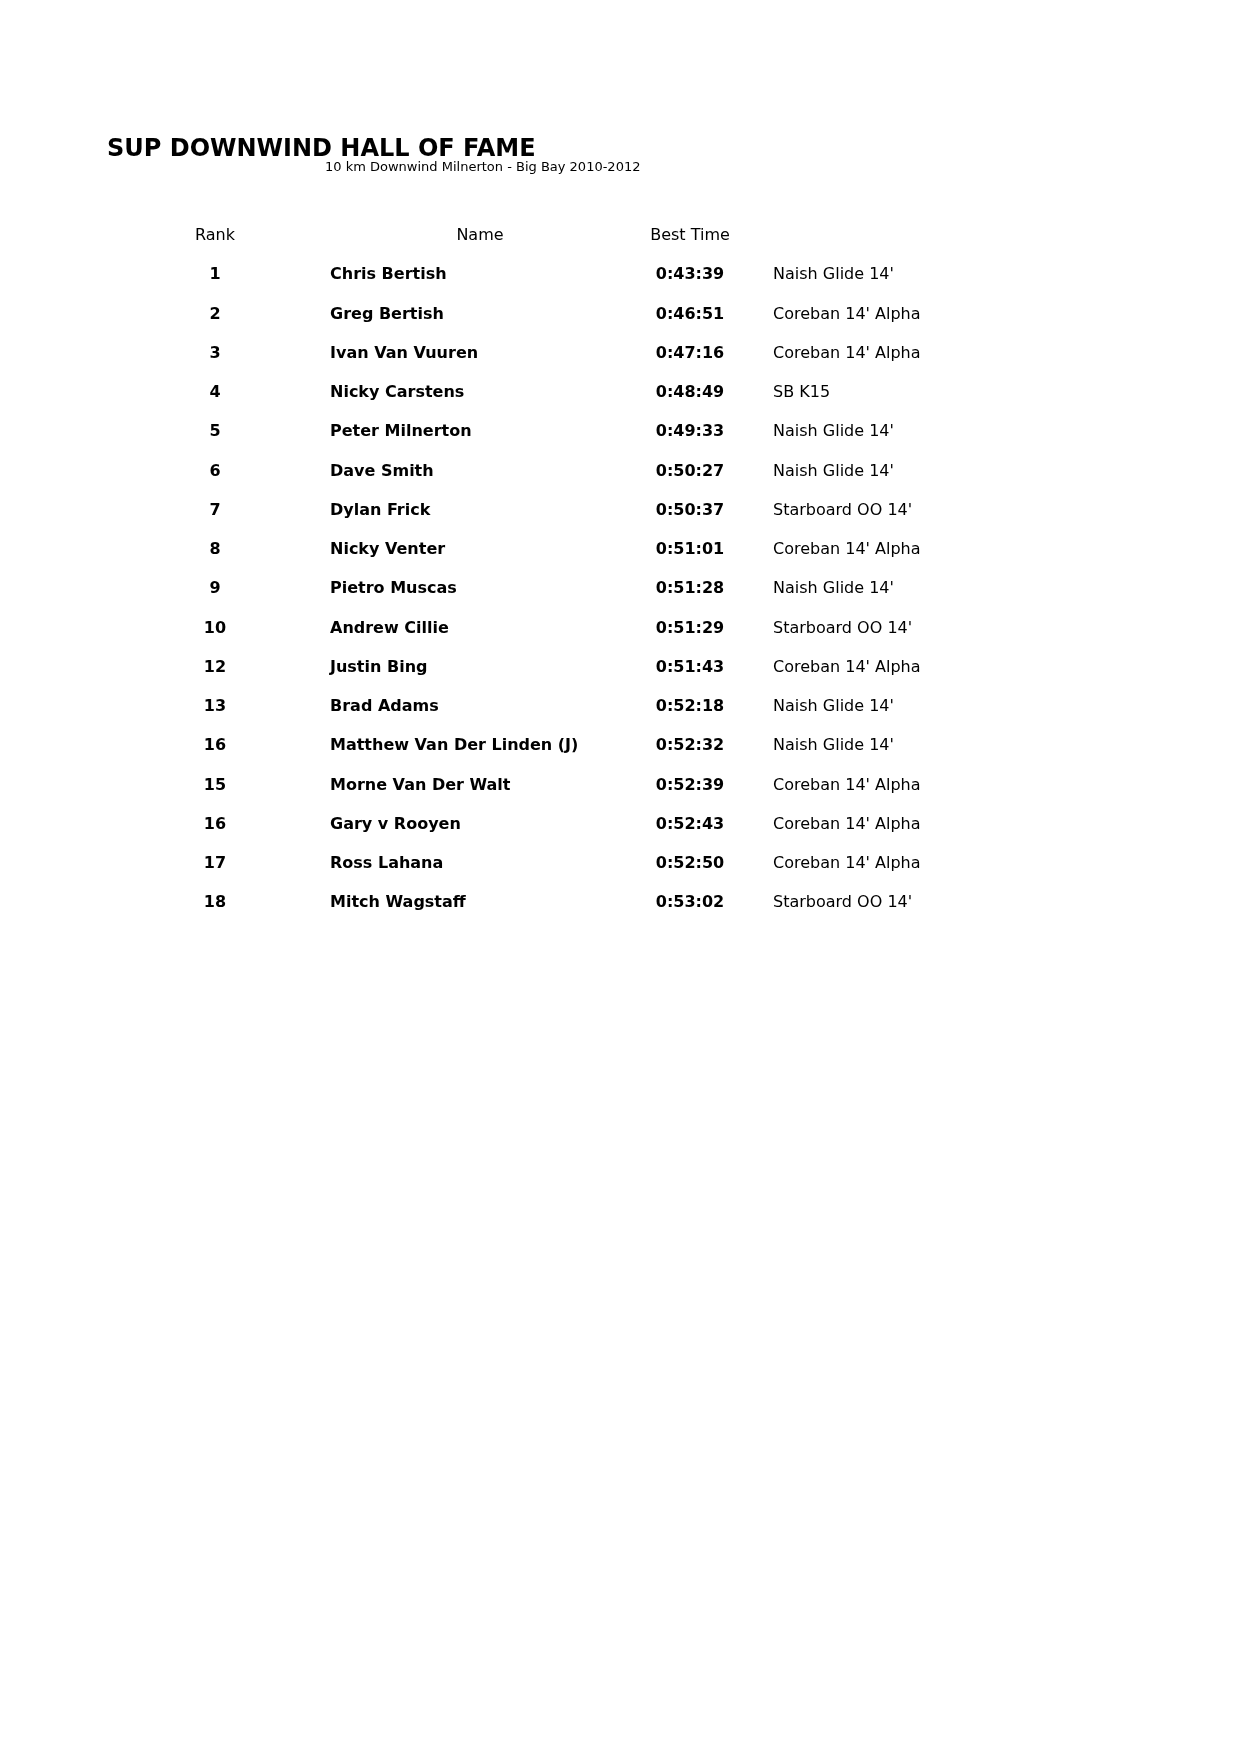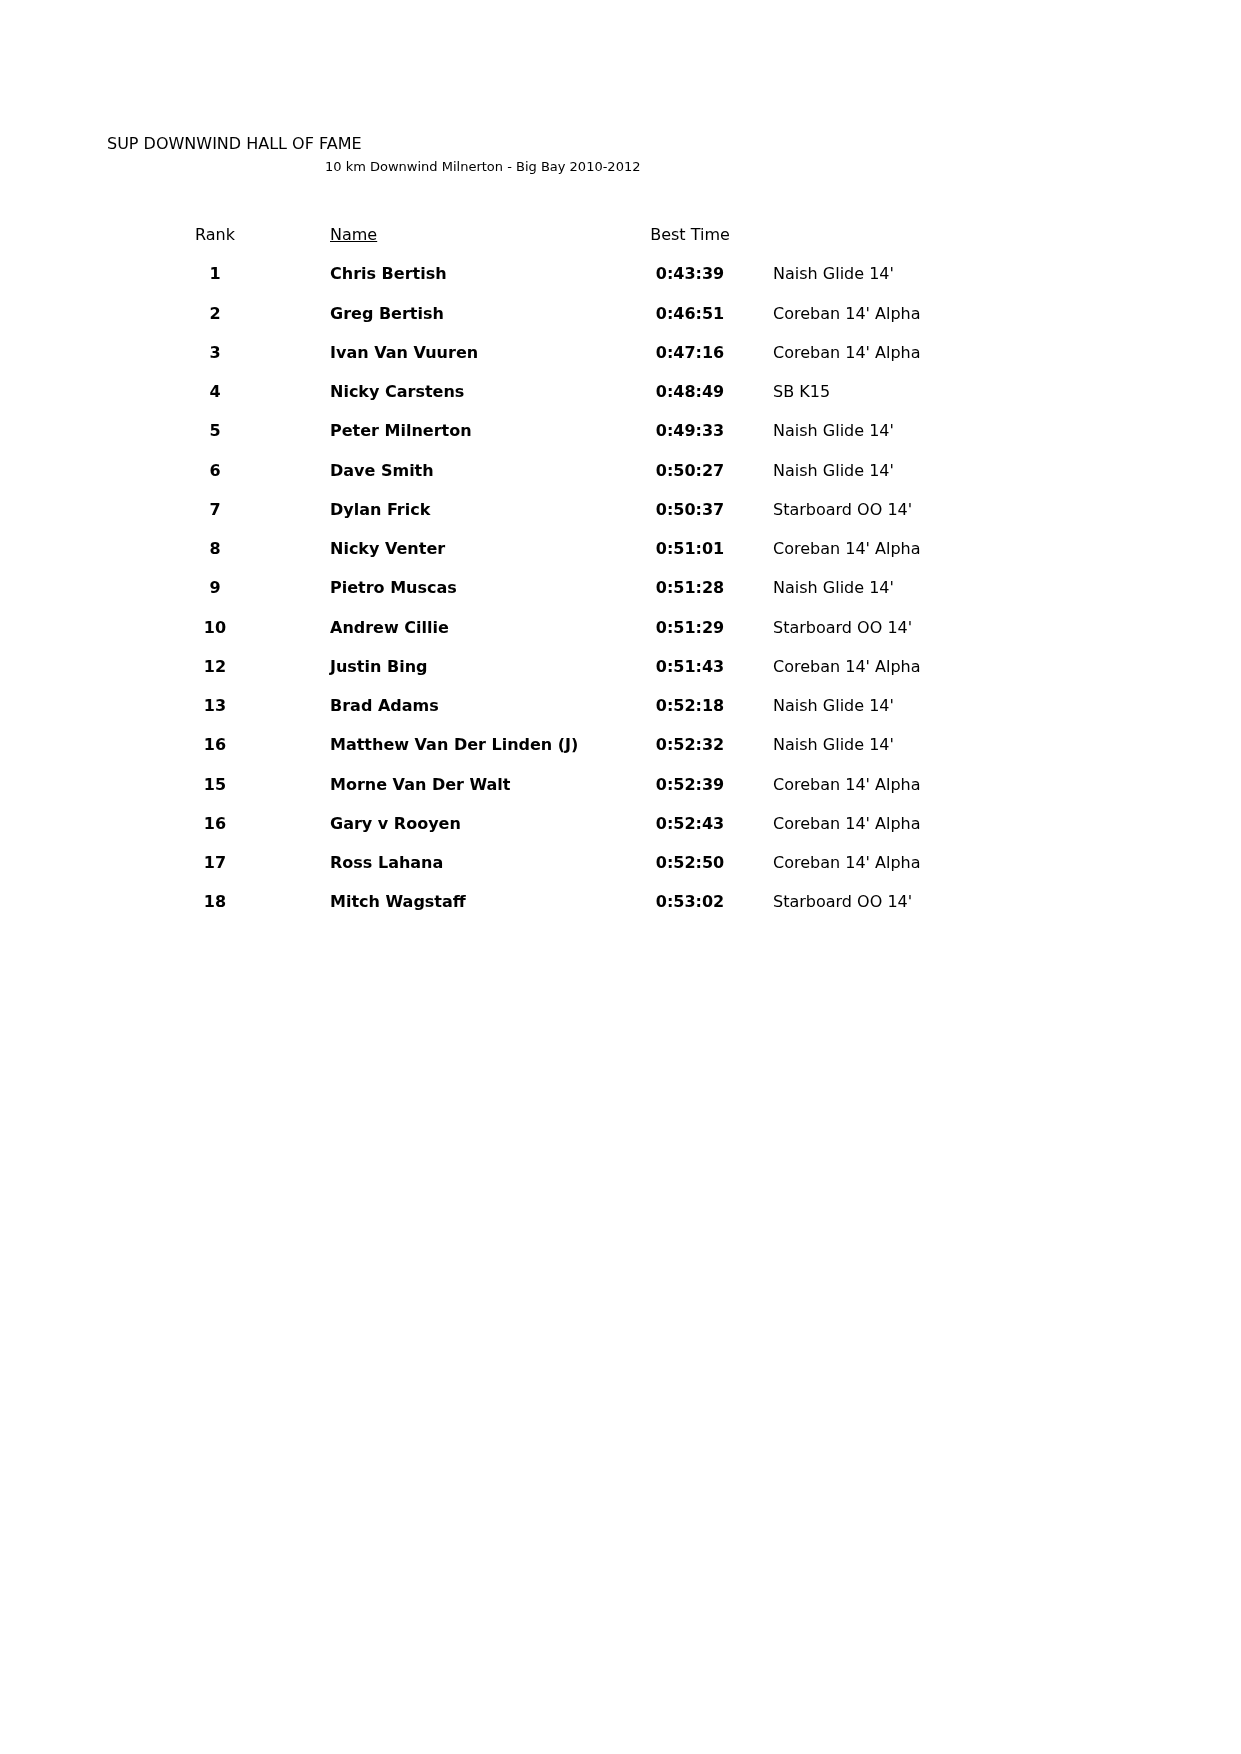--- a/index.html
+++ b/index.html
@@ -13,22 +13,22 @@
     height: 1754px;
     background: #ffffff;
     color: #000000;
     font-family: "DejaVu Sans", "Liberation Sans", sans-serif;
     overflow: hidden;
   }
   .title {
     position: absolute;
     left: 107px;
     top: 134px;
-    font-size: 16px;
-    font-weight: normal;
+    font-size: 24px;
+    font-weight: bold;
     white-space: nowrap;
   }
   .subtitle {
     position: absolute;
     left: 325px;
     top: 159px;
     font-size: 13px;
     font-weight: normal;
     white-space: nowrap;
   }
@@ -61,22 +61,21 @@
   .cell-board {
     padding-left: 23px;
     font-weight: normal;
   }
   .header-row .cell-rank,
   .header-row .cell-name,
   .header-row .cell-time {
     font-weight: normal;
   }
   .header-row .cell-name {
-    text-align: left;
-    text-decoration: underline;
+    text-align: center;
   }
 </style>
 </head>
 <body>
 
 <div class="page">
 
   <div class="title">SUP DOWNWIND HALL OF FAME</div>
 
   <div class="subtitle">10 km Downwind Milnerton - Big Bay 2010-2012</div>

